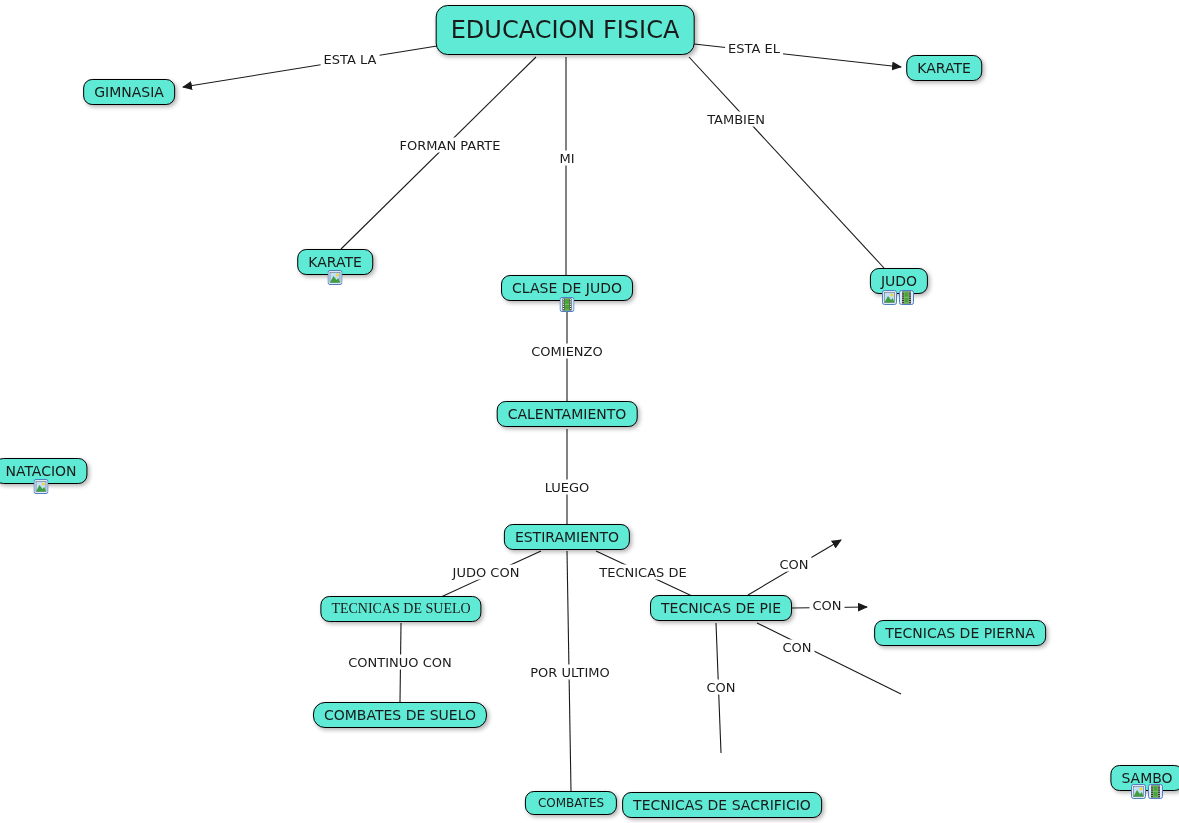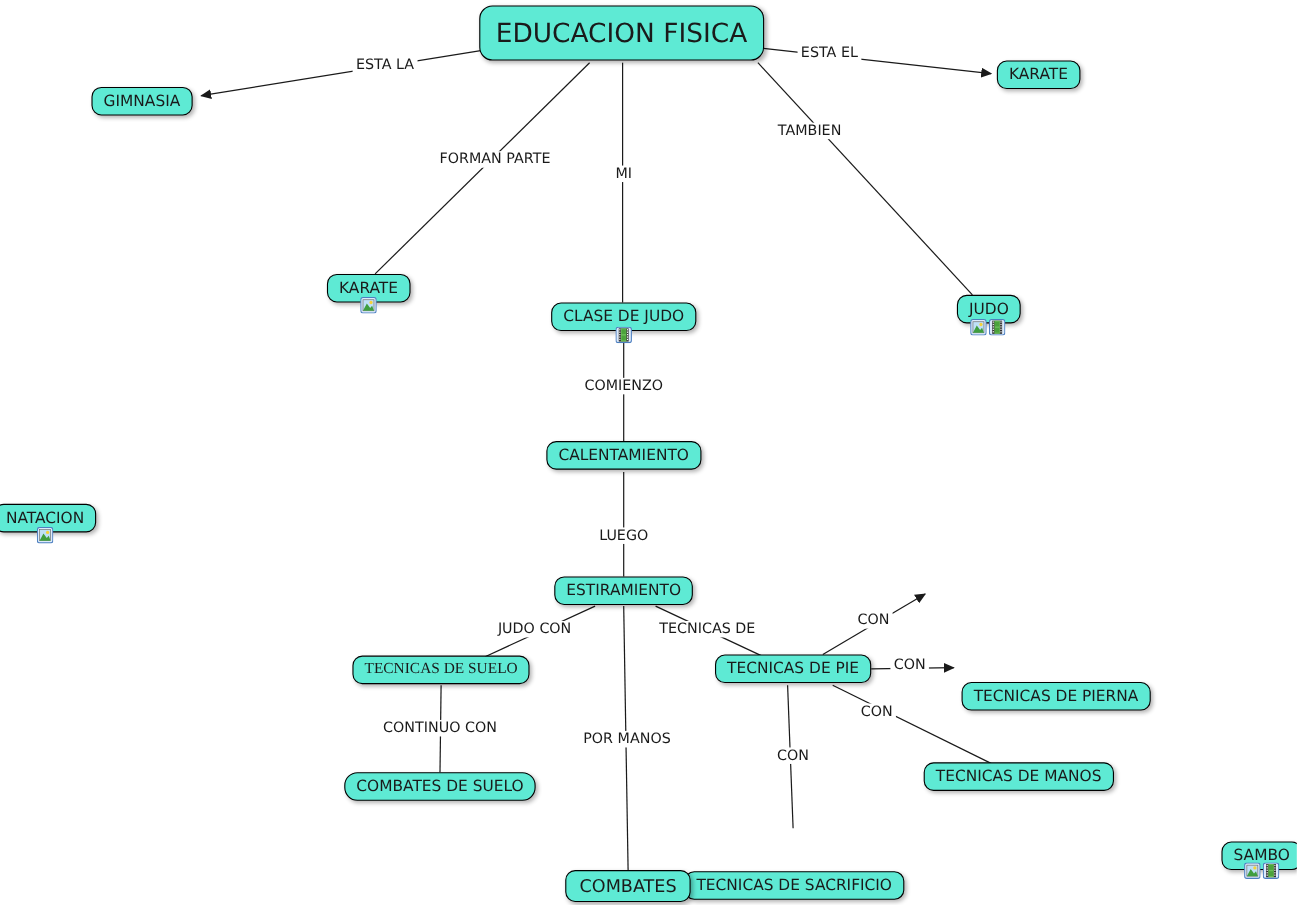--- a/index.html
+++ b/index.html
@@ -35,21 +35,21 @@
     box-shadow: 2px 2px 4px rgba(0,0,0,0.30);
     text-align: center;
   }
   .node.title {
     font-size: 24px;
     padding: 10px 14px;
     border-radius: 12px;
     border-width: 1.5px;
   }
   .node.big {
-    font-size: 16px;
+    font-size: 12px;
     padding: 4px 12px;
   }
   .link-label {
     position: absolute;
     transform: translate(-50%, -50%);
     background: #ffffff;
     padding: 0 3px;
     font-size: 13px;
     color: #1a1a1a;
     white-space: nowrap;
@@ -102,35 +102,34 @@
   <div class="node" style="left:335px; top:249px;"><span>KARATE</span></div>
   <div class="node" style="left:567px; top:275px;"><span>CLASE DE JUDO</span></div>
   <div class="node" style="left:899px; top:268px;"><span>JUDO</span></div>
   <div class="node" style="left:41px; top:458px;"><span>NATACION</span></div>
   <div class="node" style="left:567px; top:401px;"><span>CALENTAMIENTO</span></div>
   <div class="node" style="left:567px; top:524px;"><span>ESTIRAMIENTO</span></div>
   <div class="node" style="left:401px; top:596px;font-family:Liberation Serif, serif;"><span>TECNICAS DE SUELO</span></div>
   <div class="node" style="left:400px; top:702px;border-radius:12px;"><span>COMBATES DE SUELO</span></div>
   <div class="node" style="left:721px; top:595px;"><span>TECNICAS DE PIE</span></div>
   <div class="node" style="left:960px; top:593px;margin-top:27px;"><span>TECNICAS DE PIERNA</span></div>
-  <div class="node" style="left:926px; top:693px;"><span>TECNICAS DE MANOS</span></div>
   <div class="node" style="left:722px; top:792px;"><span>TECNICAS DE SACRIFICIO</span></div>
   <div class="node big" style="left:571px; top:791px;"><span>COMBATES</span></div>
   <div class="node" style="left:1147px; top:765px;"><span>SAMBO</span></div>
 
   <div class="link-label" style="left:350px; top:59px;">ESTA LA</div>
   <div class="link-label" style="left:754px; top:48px;">ESTA EL</div>
   <div class="link-label" style="left:450px; top:145px;">FORMAN PARTE</div>
   <div class="link-label" style="left:567px; top:158px;">MI</div>
   <div class="link-label" style="left:736px; top:119px;">TAMBIEN</div>
   <div class="link-label" style="left:567px; top:351px;">COMIENZO</div>
   <div class="link-label" style="left:567px; top:487px;">LUEGO</div>
   <div class="link-label" style="left:486px; top:572px;">JUDO CON</div>
   <div class="link-label" style="left:643px; top:572px;">TECNICAS DE</div>
-  <div class="link-label" style="left:570px; top:672px;">POR MANOS</div>
+  <div class="link-label" style="left:570px; top:672px;">POR ULTIMO</div>
   <div class="link-label" style="left:400px; top:662px;">CONTINUO CON</div>
   <div class="link-label" style="left:794px; top:564px;">CON</div>
   <div class="link-label" style="left:827px; top:605px;">CON</div>
   <div class="link-label" style="left:797px; top:647px;">CON</div>
   <div class="link-label" style="left:721px; top:687px;">CON</div>
 
   <div class="res-icons" style="left:335px; top:270px;">
     <span class="res-icon">
       <svg width="15" height="15" viewBox="0 0 15 15">
           <rect x="0.5" y="0.5" width="14" height="14" rx="2" fill="#dceafb" stroke="#4d7fc0"></rect>

